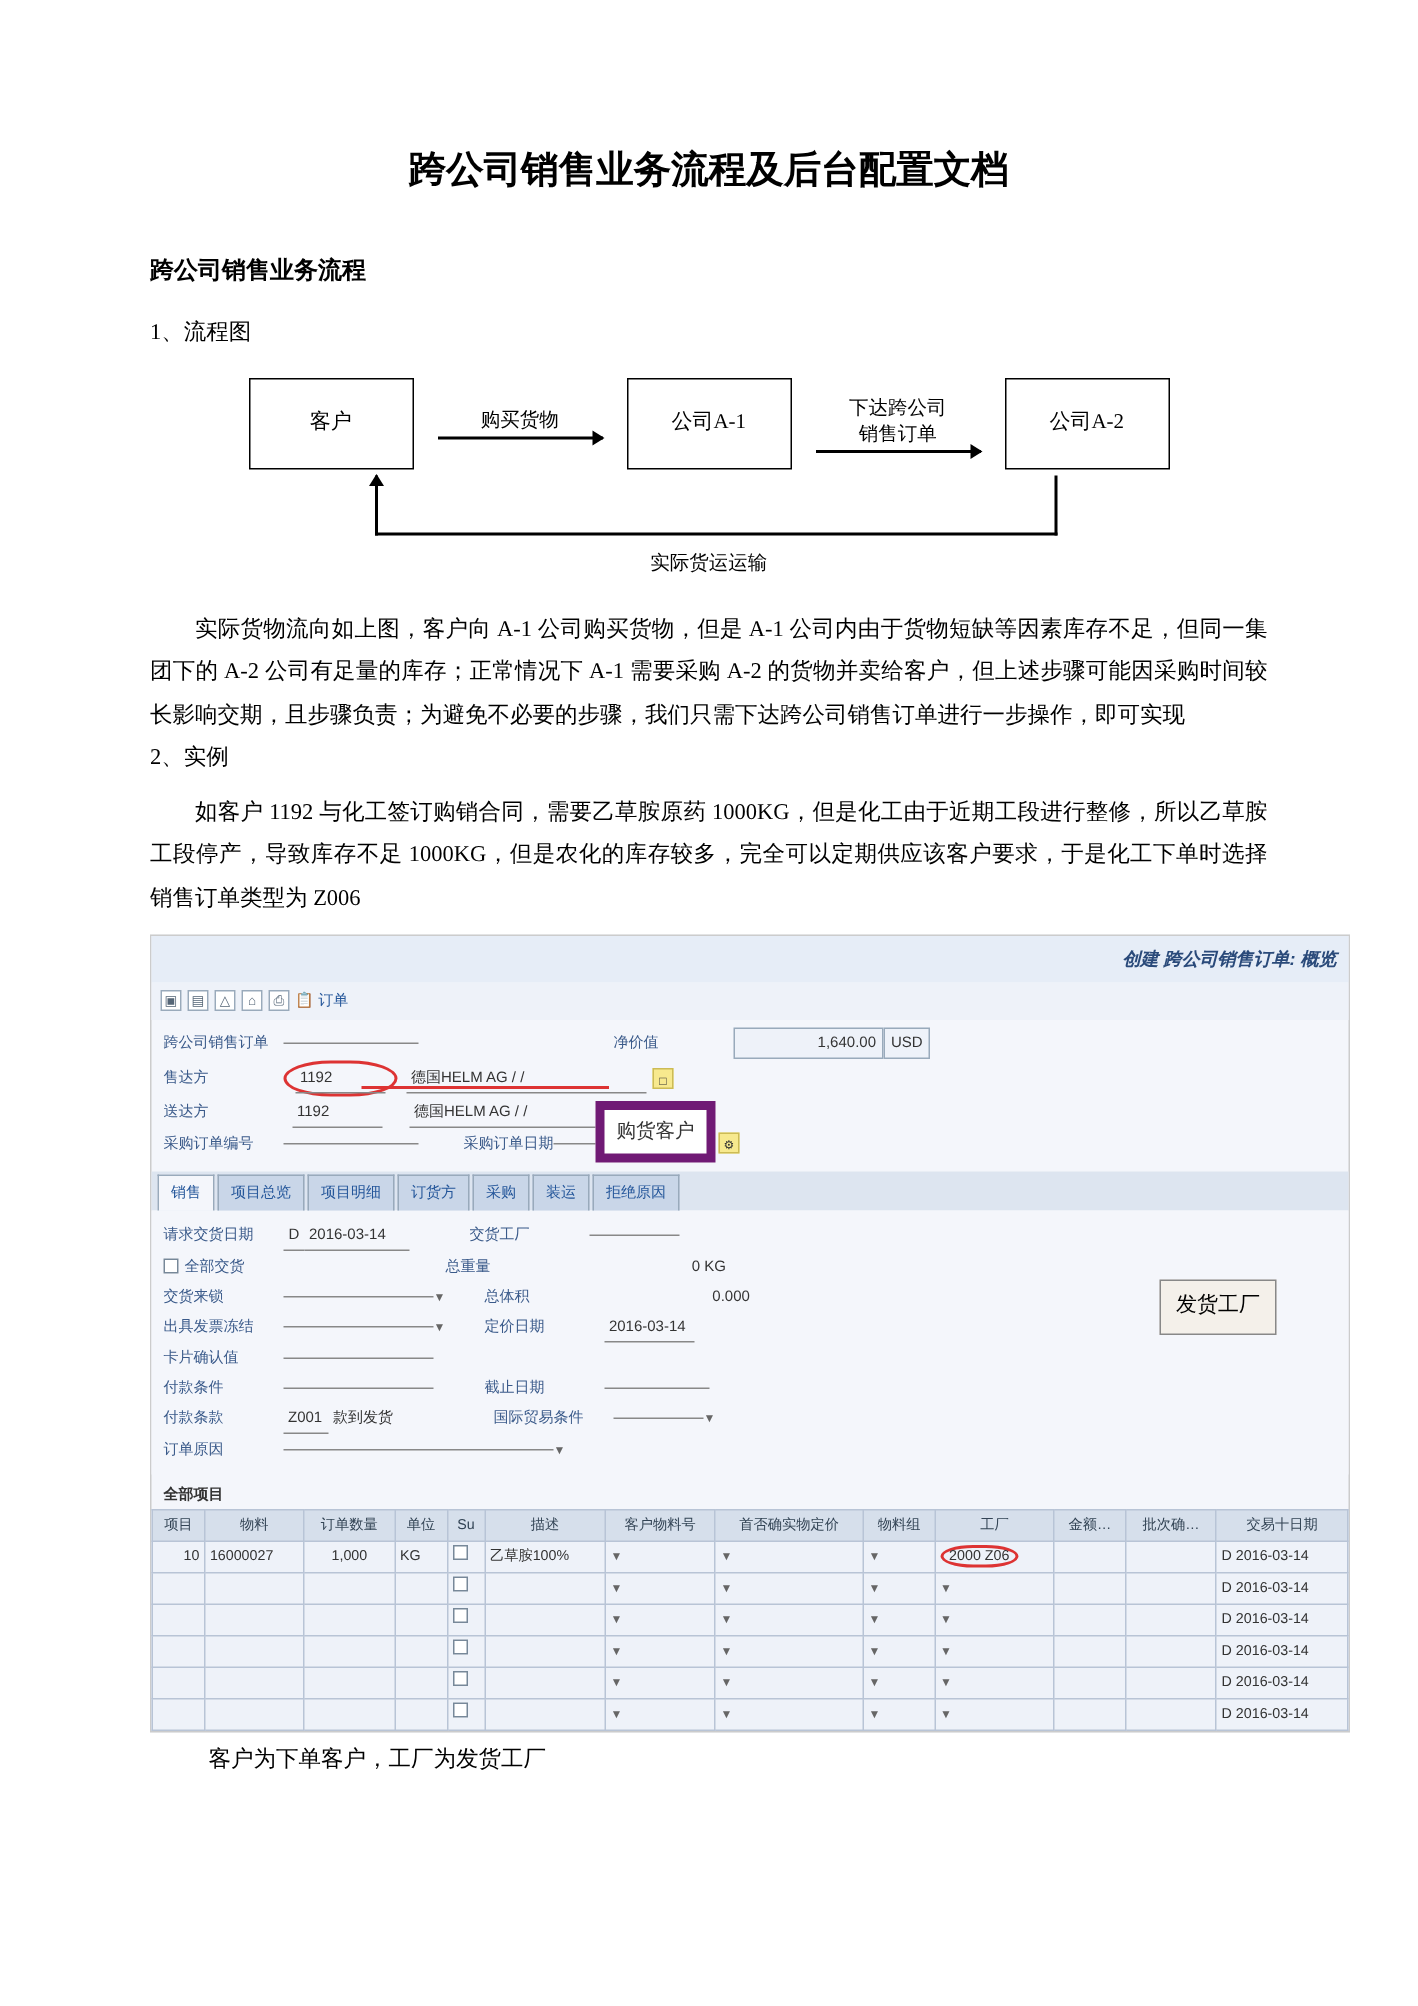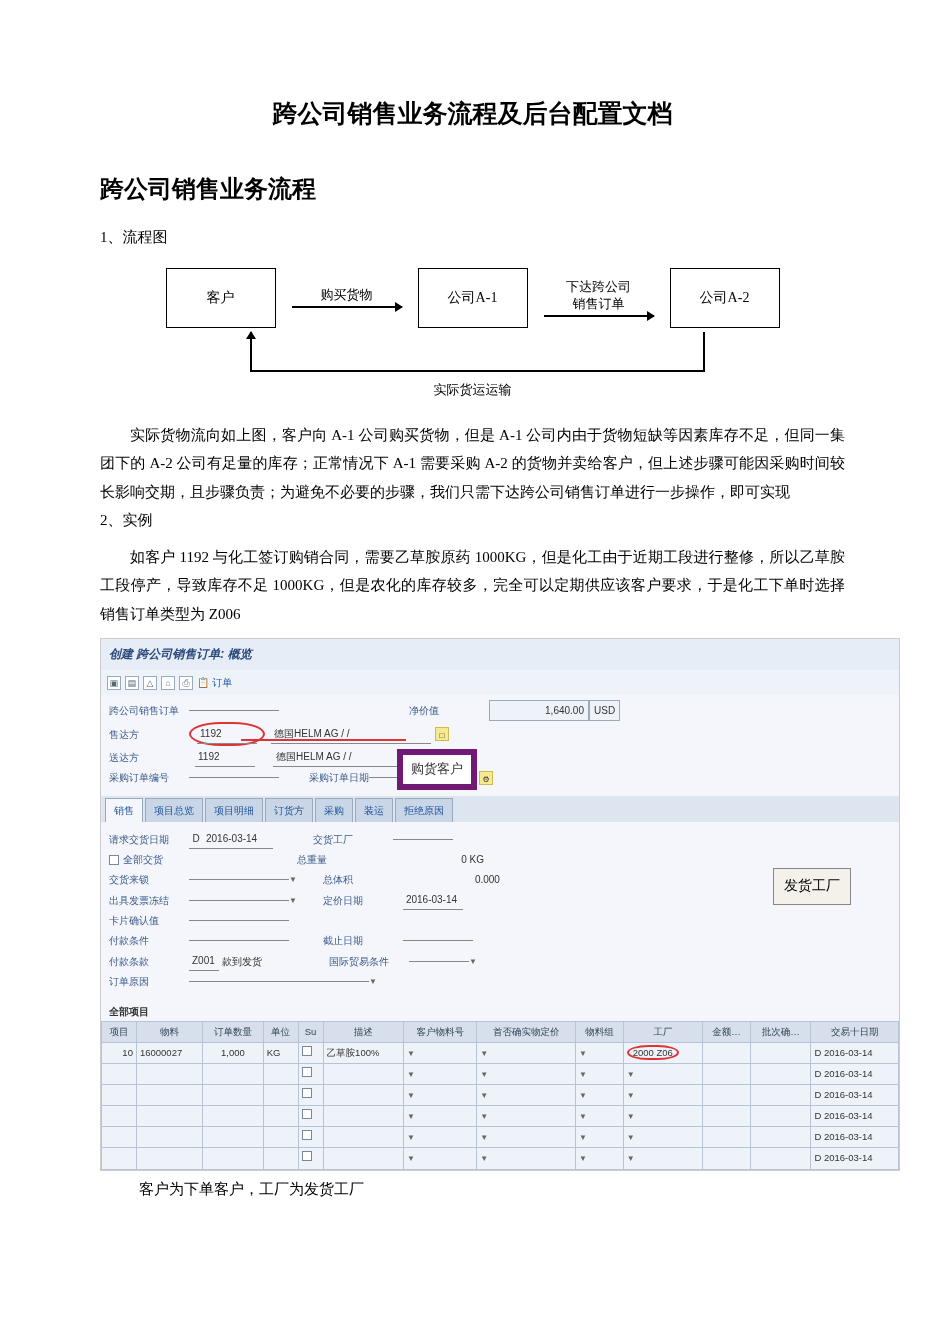--- a/index.html
+++ b/index.html
@@ -7,21 +7,21 @@
       background: #fff;
       font-family: "SimSun", "宋体", serif;
       color: #000;
       width: 945px;
       margin: 0 auto;
       padding: 90px 100px 40px 100px;
       font-size: 15px;
       line-height: 1.9;
     }
     .doc-title { text-align: center; font-family: "SimHei","黑体",sans-serif; font-size: 25px; font-weight: bold; margin-bottom: 28px; }
-    .section-h { font-family: "SimHei","黑体",sans-serif; font-size: 24px; font-weight: bold; margin-bottom: 12px; }
+    .section-h { font-family: "SimHei","黑体",sans-serif; font-size: 16px; font-weight: bold; margin-bottom: 12px; }
     .sub-h { font-size: 15px; margin-bottom: 8px; }
     .para { text-align: justify; text-indent: 2em; }
     .no-indent { text-indent: 0; }
     
     .diagram { display:flex; align-items:center; justify-content:center; gap:16px; margin: 16px 0 8px; }
     .d-box { border:1.5px solid #000; padding: 16px 22px; font-size:14px; text-align:center; min-width:110px; }
     .d-arrow-wrap { display:flex; flex-direction:column; align-items:center; min-width:110px; }
     .d-arrow-label { font-size:13px; text-align:center; line-height:1.3; margin-bottom:2px;}
     .d-arrow { position:relative; width:110px; height:2px; background:#000; }
     .d-arrow::after { content:""; position:absolute; right:-1px; top:-4px; border-left:8px solid #000; border-top:5px solid transparent; border-bottom:5px solid transparent;}
@@ -34,21 +34,21 @@
     
     .sap {
       border: 1px solid #ccc;
       background: #f4f6fb;
       font-family: Arial, "Microsoft YaHei", sans-serif;
       font-size: 10px;
       color: #333;
       margin-top:10px;
       width: 800px;
     }
-    .sap-title { background:#e6edf7; color:#2a4a7a; font-weight:bold; font-style:italic; padding:4px 8px; font-size:12px;}
+    .sap-title { background:#e6edf7; color:#2a4a7a; font-weight:bold; font-style:italic; padding:4px 8px; font-size:12px;text-align:right;}
     .sap-toolbar { background:#eef2f9; padding:3px 6px; display:flex; gap:4px; align-items:center;}
     .ticon { width:14px; height:14px; border:1px solid #9ab; background:#fff; display:inline-block; font-size:9px; text-align:center; line-height:12px; color:#567;}
     .sap-form { padding:4px 8px; }
     .row { display:flex; align-items:center; min-height:16px; margin:1px 0;}
     .lbl { color:#3a5a8a; width:80px; }
     .val { display:inline-block; min-width:60px; padding:0 3px; }
     .uline { border-bottom:1px solid #888; }
     .circle-red { border:2px solid #d33; border-radius:50%/60%; padding:0 6px; display:inline-block;}
     .netin { border:1px solid #9ab; background:#eef2f9; padding:0 4px; min-width:100px; text-align:right; display:inline-block;}
     .yellow-btn { width:14px; height:14px; background:#f7e98e; border:1px solid #cb5; display:inline-block; margin-left:4px; text-align:center; font-size:8px;}

